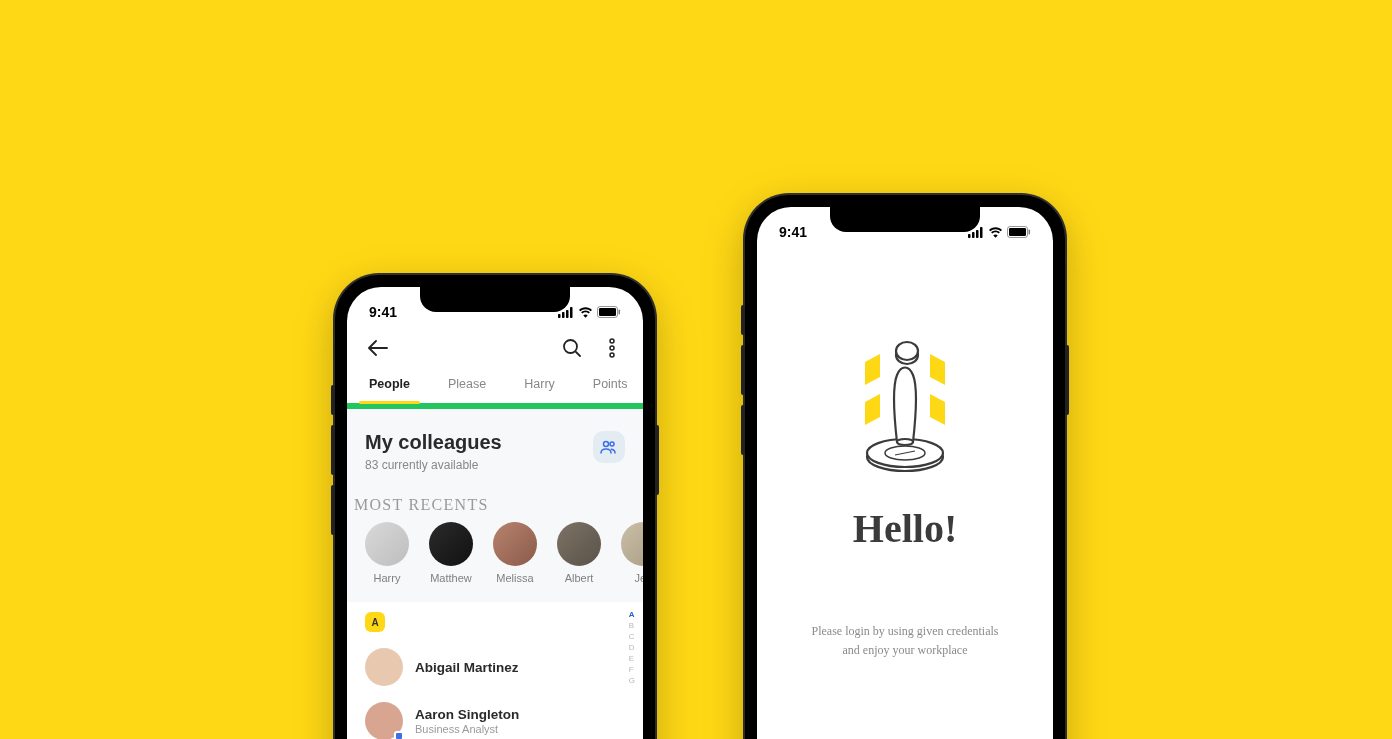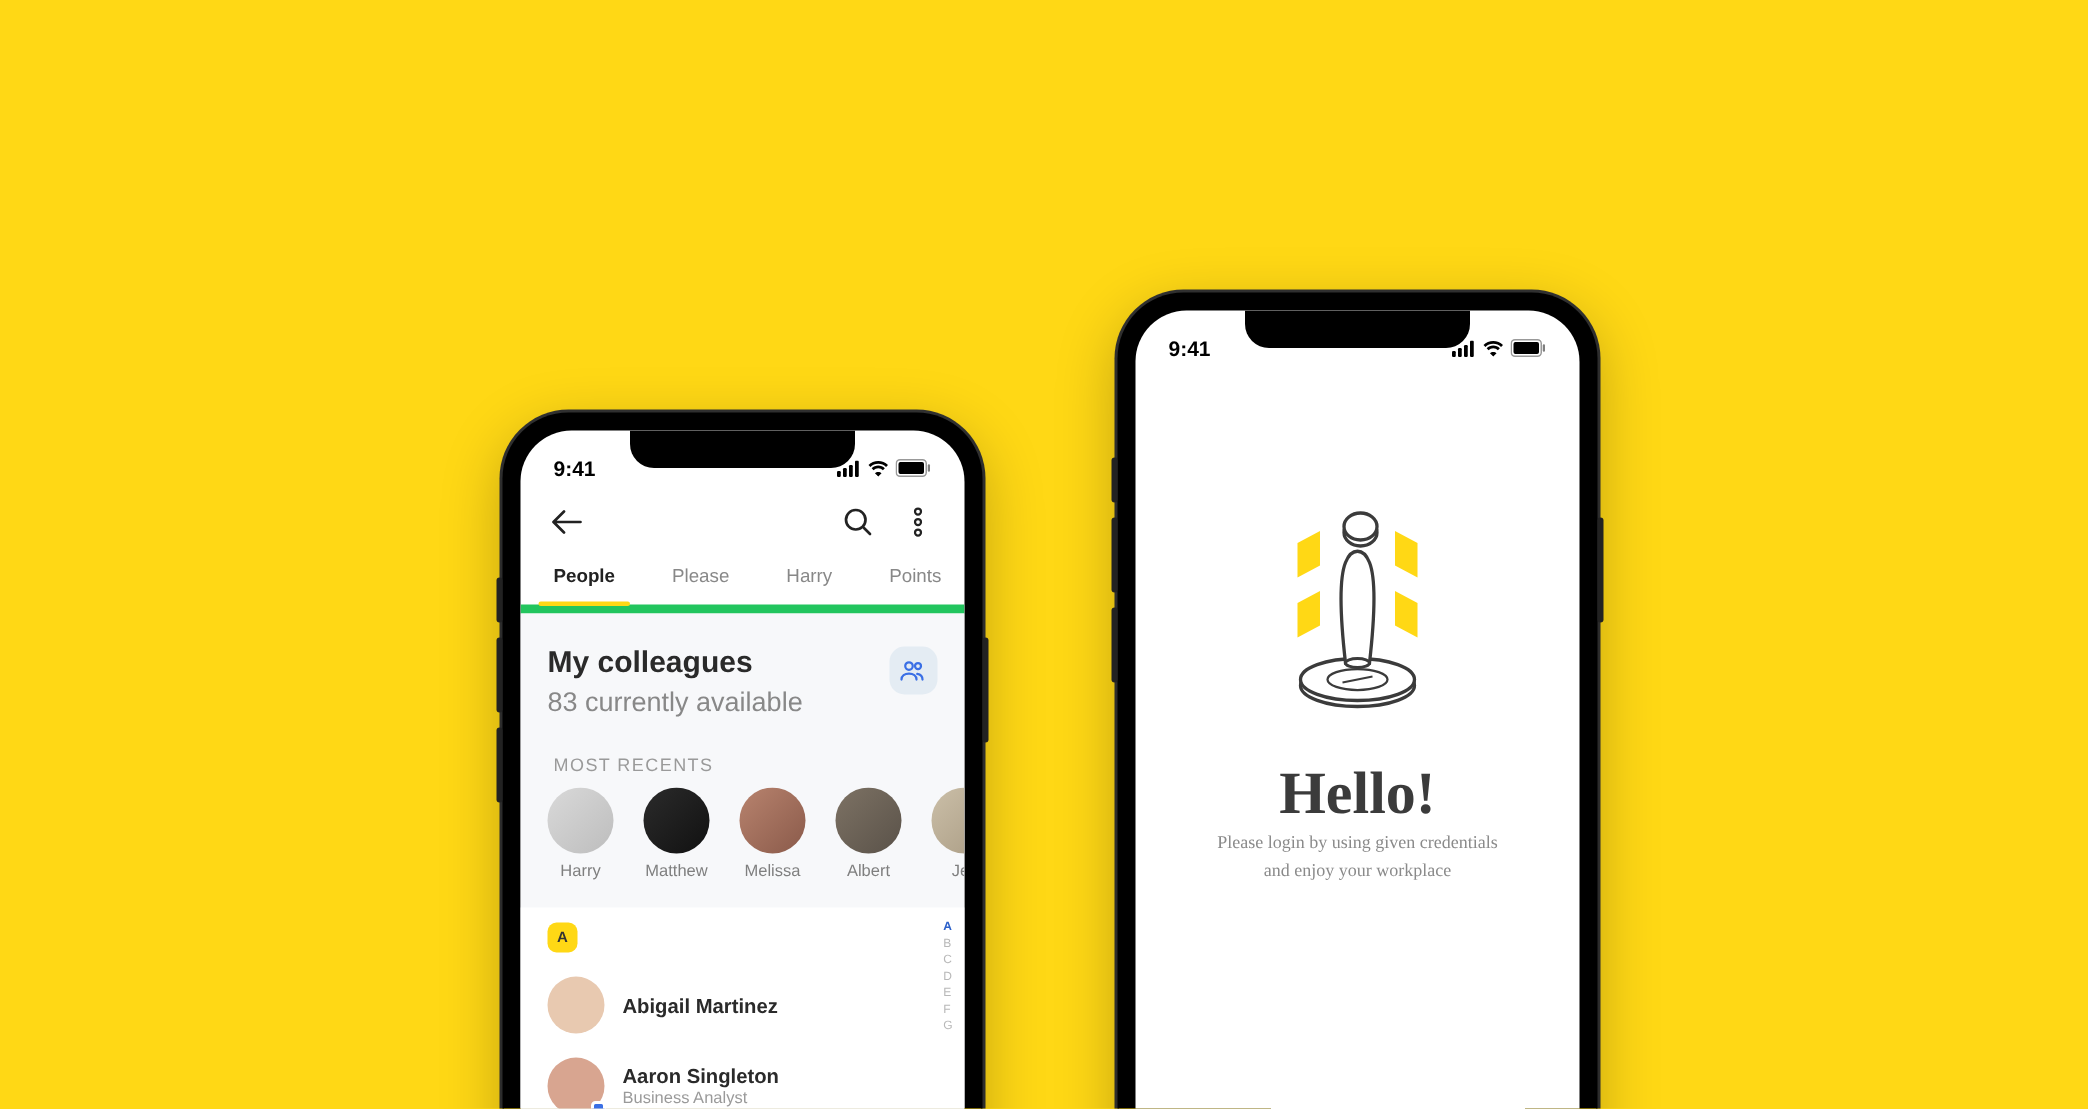--- a/index.html
+++ b/index.html
@@ -93,28 +93,29 @@
 .tab.active::after {
   content:""; position:absolute; left:-6px; right:-6px; bottom:-1px;
   height:3px; background:#FFD815; border-radius:2px;
 }
 .content { background:#f7f8fa; }
 .section-head {
   display:flex; justify-content:space-between; align-items:flex-start;
   padding: 22px 18px 6px;
 }
 .section-title { font-size: 20px; font-weight: 700; color:#2a2a2a; }
-.section-sub { font-size: 18px; color:#888; margin-top:4px; }
+.section-sub { font-size: 12px; color:#888; margin-top:4px; }
 .people-chip {
   width:32px; height:32px; border-radius:10px;
   background:#e4ecf3; display:flex; align-items:center; justify-content:center;
 }
 .mini-label {
-  font-size: 12px; letter-spacing: 0.08em; color:#9a9a9a;
-  padding: 18px 22px 8px;
+  font-size: 16px; letter-spacing: 0.08em; color:#9a9a9a;
+  padding: 18px 7px 8px;
+  font-family: Liberation Serif, serif;
 }
 .recents {
   display:flex; gap:20px; padding: 0 18px;
   overflow:hidden;
 }
 .recent { display:flex; flex-direction:column; align-items:center; gap:6px; }
 .avatar {
   width:44px; height:44px; border-radius:50%;
   background:#ccc; overflow:hidden;
 }
@@ -158,21 +159,21 @@
   display:flex; flex-direction:column; align-items:center;
   padding-top: 60px;
   font-family: Liberation Serif, serif;
 }
 .hello-illus { width:140px; height:180px; }
 .hello-title {
   font-size: 40px; font-weight:700; color:#3b3b3b; margin-top: 18px;
 }
 .hello-sub {
   font-size: 12px; color:#8a8a8a; text-align:center;
-  line-height:1.6; padding: 0 30px;
+  margin-top: 70px; line-height:1.6; padding: 0 30px;
 }
 </style>
 </head>
 <body>
 
 <div class="phone phone-left">
   <div class="side-btn vol1"></div>
     <div class="side-btn vol2"></div>
     <div class="side-btn vol3"></div>
     <div class="side-btn pwr"></div>

